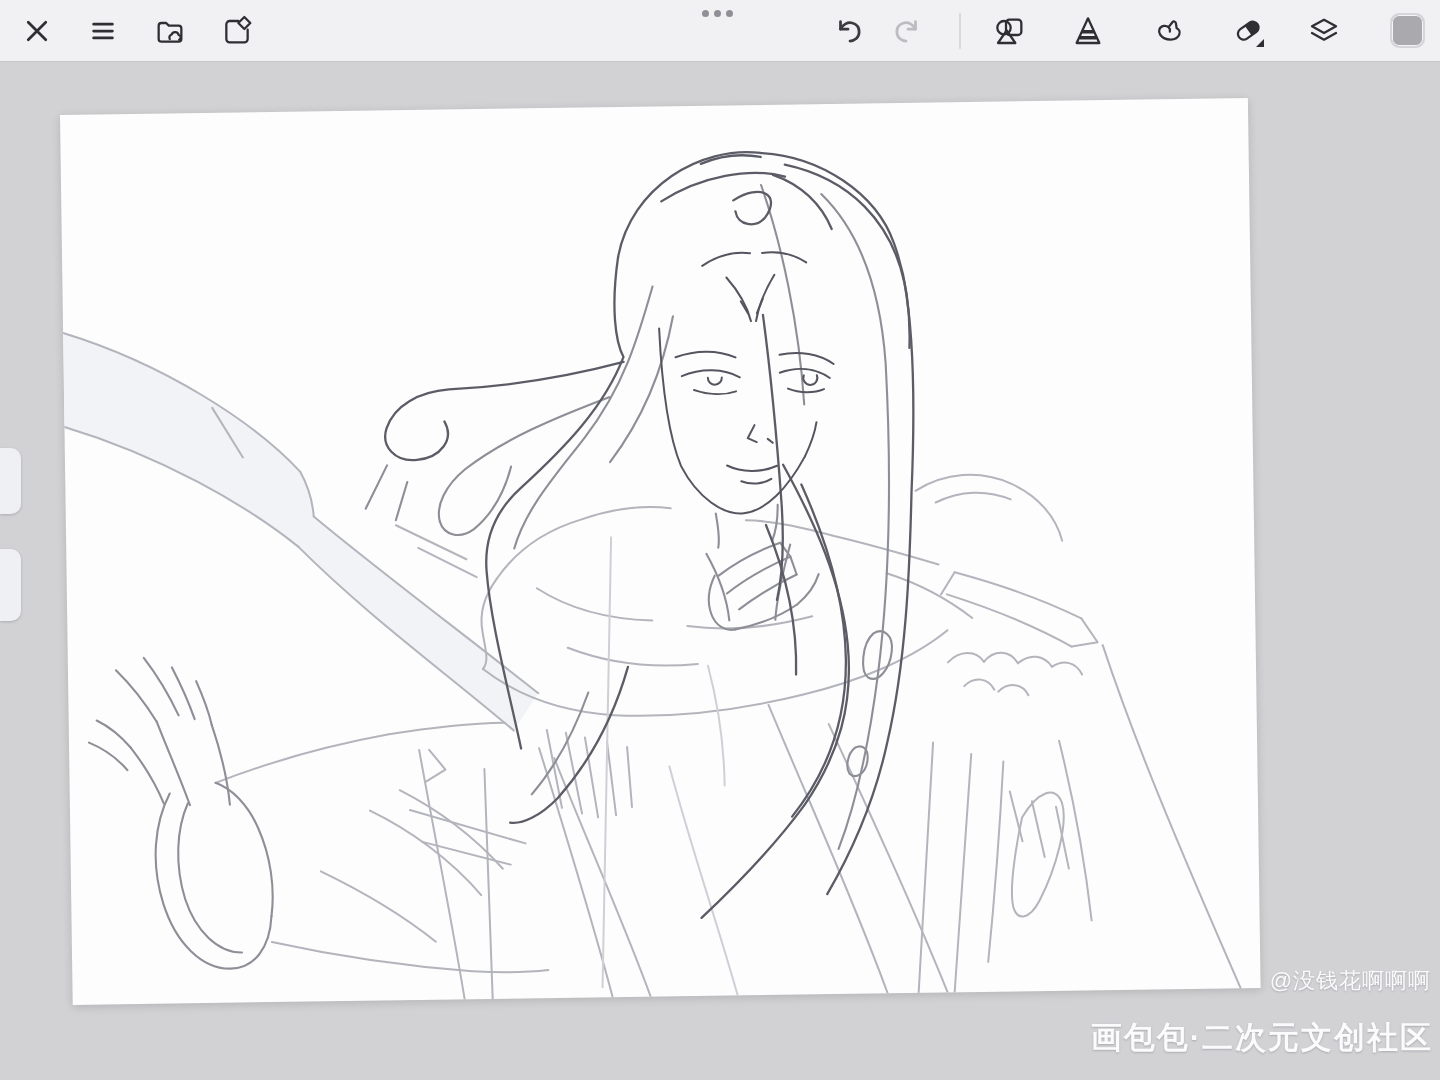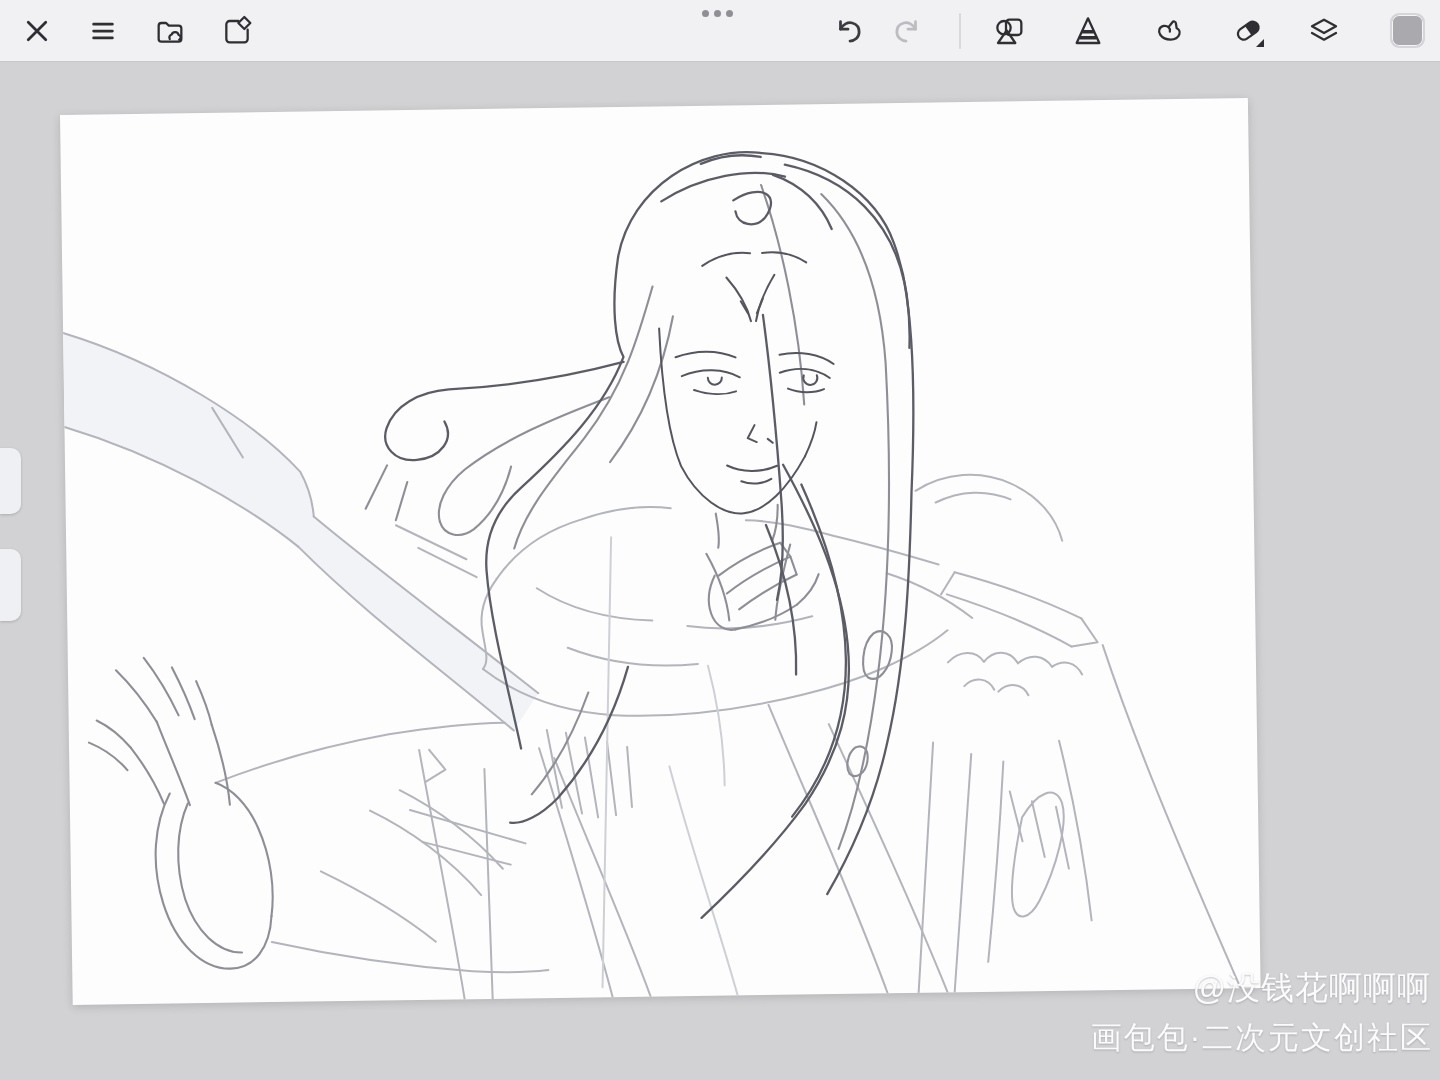--- a/index.html
+++ b/index.html
@@ -52,22 +52,22 @@
   .mid   { fill:none; stroke:#8e8e97; stroke-width:2.1; stroke-linecap:round; stroke-linejoin:round; }
   .lt    { fill:none; stroke:#b3b4bc; stroke-width:2;   stroke-linecap:round; stroke-linejoin:round; }
   .xl    { fill:none; stroke:#cfd0d6; stroke-width:2;   stroke-linecap:round; stroke-linejoin:round; }
   .bandfill { fill:#f2f3f6; stroke:none; }
 
   
   .wm {
     position:absolute; color:#fbfbfc; z-index:40; white-space:nowrap;
     text-shadow:0 1px 2px rgba(120,120,128,.45);
   }
-  .wm1 { right:9px;  top:966px;  font-size:33px; letter-spacing:1px; }
-  .wm2 { right:7px;  top:1017px; font-size:31px; letter-spacing:2px; }
+  .wm1 { right:9px;  top:966px;  font-size:22px; letter-spacing:1px; }
+  .wm2 { right:7px;  top:1017px; font-size:31px; letter-spacing:2px;font-weight:bold; }
 </style>
 </head>
 <body>
 
 <div class="toolbar">
 
   <div class="tool-btn" style="left:15px">
     <svg width="30" height="30" viewBox="0 0 24 24">
       <path class="stroke-ic bold" d="M5 5 L19 19 M19 5 L5 19"></path>
     </svg>

